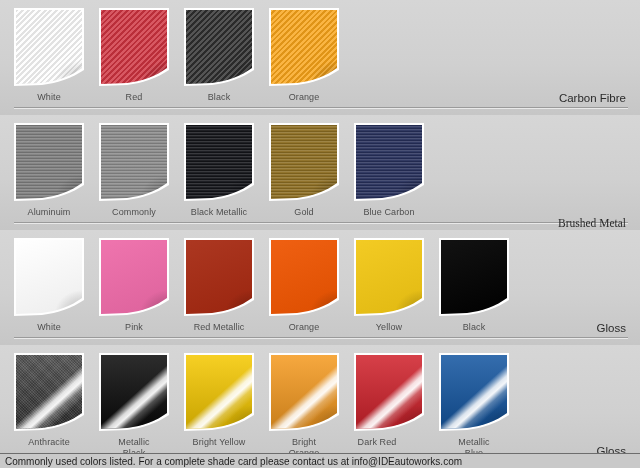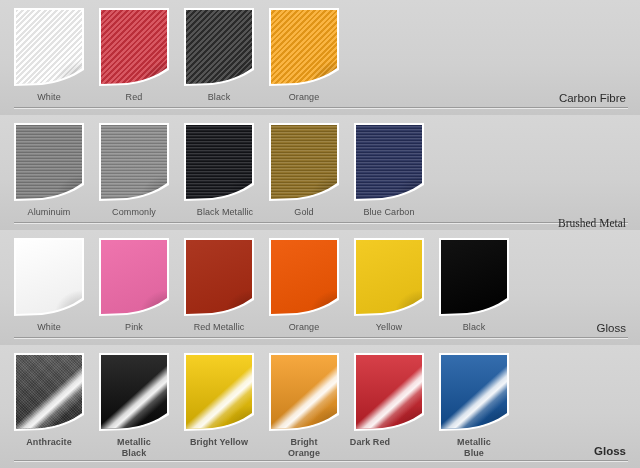--- a/index.html
+++ b/index.html
@@ -8,21 +8,21 @@
     font-family:"Liberation Sans",sans-serif;
     background:#cccccc;
   }
   #card{
     position:relative;width:595px;height:468px;
     background:linear-gradient(180deg,#d3d3d3 0%,#cdcdcd 40%,#c9c9c9 100%);
   }
 
   
   .row{position:relative;width:640px;height:115px;}
-  .row.r4{height:123px;font-weight:bold;}
+  .row.r4{height:123px;}
   .row .strip{
     position:absolute;left:0;top:0;width:640px;height:115px;
     background:linear-gradient(180deg,#d6d6d6 0%,#d0d0d0 55%,#c6c6c6 100%);
   }
   .row.r4 .strip{height:123px;}
 
   .swatches{position:absolute;left:14px;top:8px;height:78px;}
   .swatch-slot{
     position:absolute;top:0;width:70px;height:78px;
   }
@@ -214,21 +214,21 @@
               <div class="base" style="background: rgb(39, 48, 91);"></div>
               <div class="tex tex-brushed"></div>
               <div class="curl"></div>
             </div>
           </div>
         </div>
       </div>
       <div class="labels">
         <div class="label" style="left: 0px; width: 70px;">Aluminuim</div>
         <div class="label" style="left: 85px; width: 70px;">Commonly</div>
-        <div class="label" style="left: 170px; width: 70px; margin-left: 6px;">Black Metallic</div>
+        <div class="label" style="left: 170px; width: 70px;">Black Metallic</div>
         <div class="label" style="left: 255px; width: 70px;">Gold</div>
         <div class="label" style="left: 340px; width: 70px;">Blue Carbon</div>
       </div>
       <div class="divider" style="top: 107px;"></div>
       <div class="section-name" style="top: 102px; font-family: Liberation Serif, serif;">Brushed Metal</div>
     </div>
     <div class="row">
       <div class="strip"></div>
       <div class="swatches">
         <div class="swatch-slot" style="left: 0px;">
@@ -354,19 +354,20 @@
               <div class="curl"></div>
             </div>
           </div>
         </div>
       </div>
       <div class="labels">
         <div class="label" style="left: 0px; width: 70px;">Anthracite</div>
         <div class="label" style="left: 85px; width: 70px;">Metallic<span class="l2">Black</span></div>
         <div class="label" style="left: 170px; width: 70px;">Bright Yellow</div>
         <div class="label" style="left: 255px; width: 70px;">Bright<span class="l2">Orange</span></div>
-        <div class="label" style="left: 321px; width: 70px;">Dark Red</div>
+        <div class="label" style="left: 328px; width: 70px;">Dark Red</div>
         <div class="label" style="left: 425px; width: 70px;">Metallic<span class="l2">Blue</span></div>
       </div>
       <div class="divider" style="top: 115px;"></div>
       <div class="section-name" style="top: 100px;">Gloss</div>
     </div>
+    <div id="footer">Commonly used colors listed. For a complete shade card please contact us at info@IDEautoworks.com</div>
   </div>
 
 </body></html>

